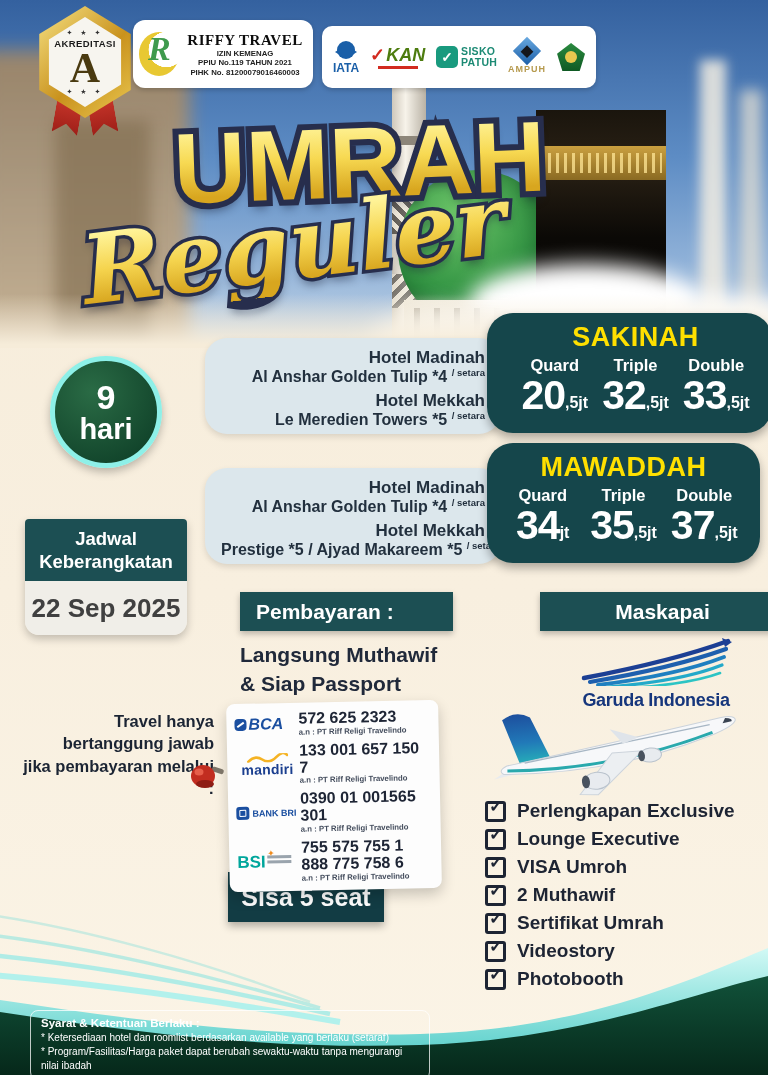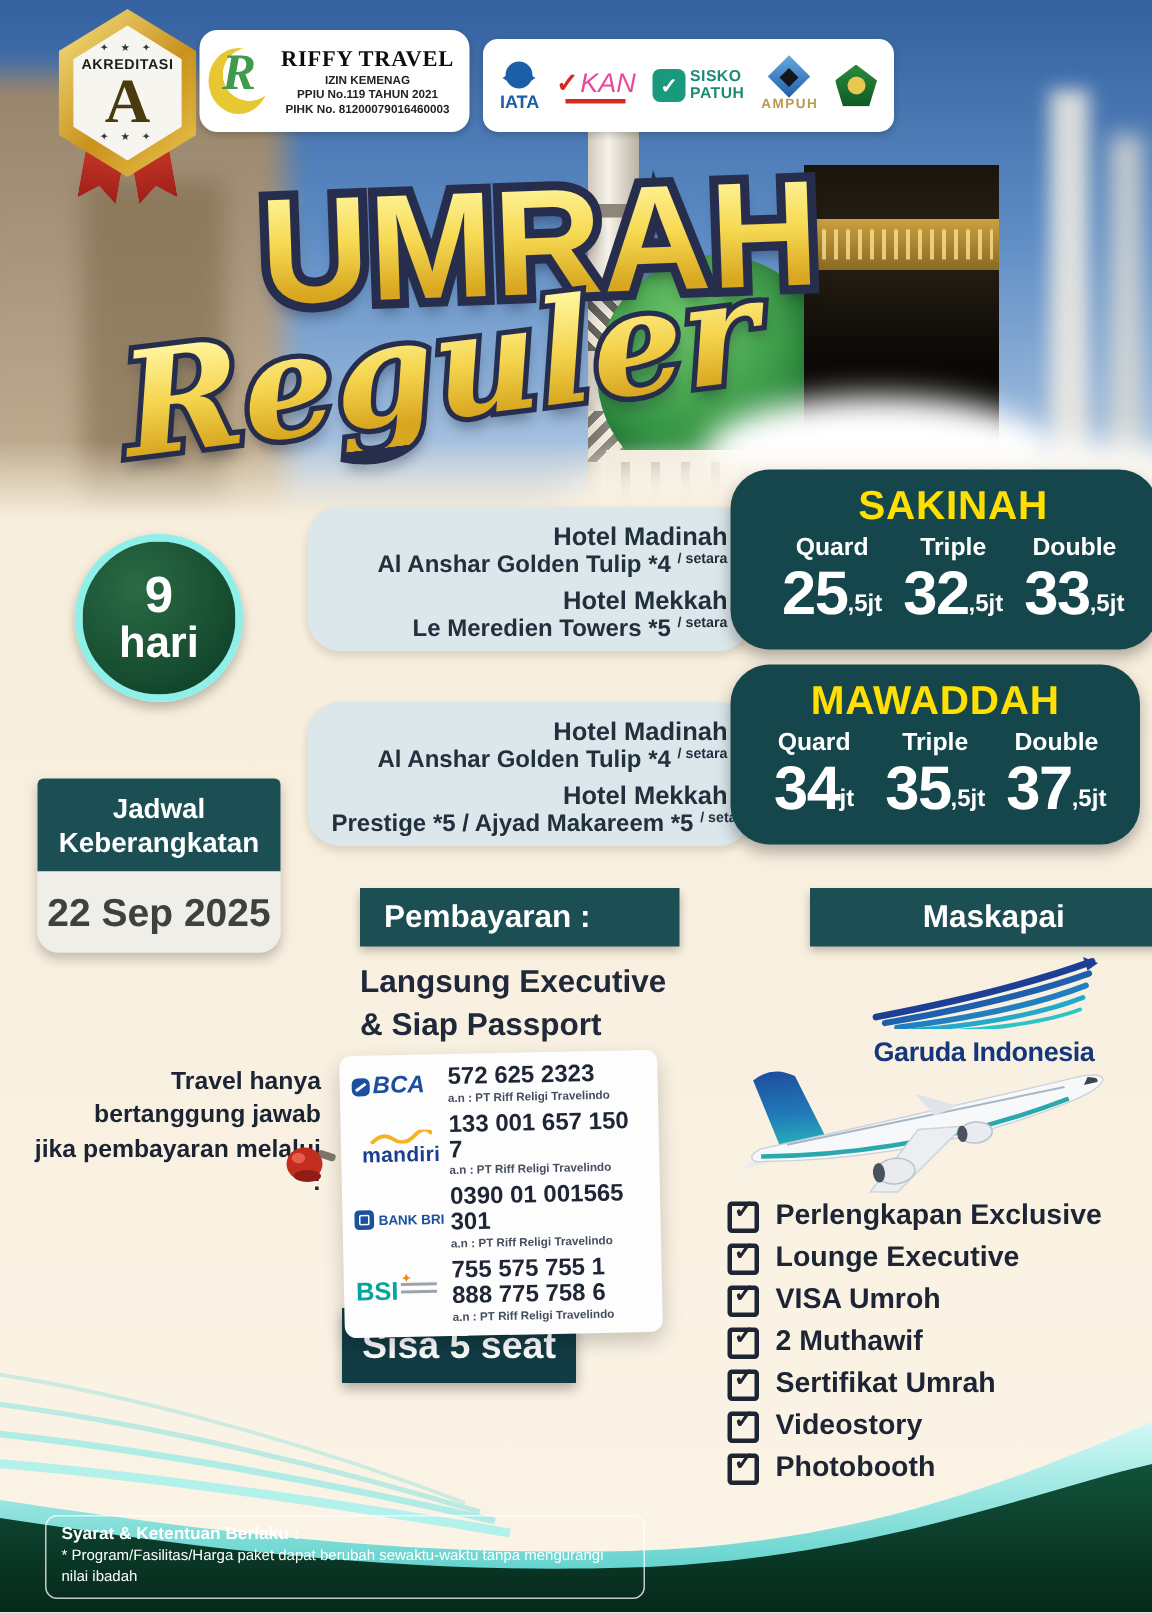--- a/index.html
+++ b/index.html
@@ -65,21 +65,21 @@
 
   .cert-card{left:322px;top:26px;width:274px;height:62px;background:#fff;border-radius:10px;z-index:3;
        display:flex;align-items:center;justify-content:space-evenly;box-shadow:0 2px 5px rgba(0,0,0,.2);}
   .cert{display:flex;flex-direction:column;align-items:center;line-height:1;}
   .iata-globe{width:18px;height:18px;border-radius:50%;background:#1a5fa8;position:relative;}
   .iata-globe:before{content:"";position:absolute;left:-7px;top:6px;border:5px solid transparent;border-right:8px solid #1a5fa8;}
   .iata-globe:after{content:"";position:absolute;right:-7px;top:6px;border:5px solid transparent;border-left:8px solid #1a5fa8;}
   .iata-label{font-size:12px;font-weight:800;color:#1a5fa8;margin-top:3px;}
   .kan-row{display:flex;align-items:center;}
   .kan-check{color:#d22b20;font-size:18px;font-weight:900;margin-right:1px;}
-  .kan-label{font-size:18px;font-weight:400;font-style:italic;color:#ec4899;}
+  .kan-label{font-size:18px;font-weight:700;font-style:italic;color:#4d7c0f;}
   .kan-bar{width:40px;height:3px;background:#d22b20;margin-top:2px;}
   .sisko{flex-direction:row;gap:3px;}
   .sisko-sq{width:22px;height:22px;border-radius:5px;background:#199a7e;color:#fff;font-size:14px;font-weight:900;
        display:flex;align-items:center;justify-content:center;}
   .sisko-txt{font-size:10.5px;font-weight:900;color:#1c8a74;line-height:1.05;letter-spacing:.3px;}
   .ampuh-diamond{width:20px;height:20px;transform:rotate(45deg);background:linear-gradient(135deg,#69a9e0,#1c5fa8);
        display:flex;align-items:center;justify-content:center;}
   .ampuh-cube{width:9px;height:9px;background:#14161c;transform:rotate(0deg);}
   .ampuh-label{font-size:9px;font-weight:800;color:#b69a4e;margin-top:4px;letter-spacing:1px;}
   .kemenag-pent{width:28px;height:28px;background:linear-gradient(180deg,#2a8a3f,#0f5a24);
@@ -297,21 +297,21 @@
       <div class="hotel-name"><span>Le Meredien Towers *5</span> <sup class="note">/ setara</sup></div>
     </div>
   </div>
 
   <div class="abs pkg-box p1">
     <div class="pkg-name">SAKINAH</div>
     <div class="cols">
       <div class="col">
           <div class="label">Quard</div>
         <div class="price">
-            <span class="big">25</span>
+            <span class="big">20</span>
             <span class="suf">,5jt</span>
           </div>
         </div>
       <div class="col">
           <div class="label">Triple</div>
         <div class="price">
             <span class="big">32</span>
             <span class="suf">,5jt</span>
           </div>
         </div>
@@ -366,21 +366,21 @@
   <div class="abs sched">
     <div class="sched-head">
       <span>Jadwal</span>
       <span>Keberangkatan</span>
     </div>
     <div class="sched-date">22 Sep 2025</div>
   </div>
 
   <div class="abs sec-head pay-head">Pembayaran :</div>
   <div class="abs pay-lines">
-    <div>Langsung Executive</div>
+    <div>Langsung Muthawif</div>
     <div>&amp; Siap Passport</div>
   </div>
 
   <div class="abs sec-head air-head">Maskapai</div>
   <div class="abs garuda">
     <svg width="160" height="52" viewBox="0 0 160 52">
       <path d="M8,44 C50,36 105,24 152,7" stroke="#1c3f94" stroke-width="4.5" fill="none" stroke-linecap="round"></path>
       <path d="M14,48 C55,41 108,30 150,15" stroke="#1e5fae" stroke-width="4.2" fill="none" stroke-linecap="round"></path>
       <path d="M22,51 C62,46 112,37 148,23" stroke="#1f7fc0" stroke-width="3.8" fill="none" stroke-linecap="round"></path>
       <path d="M32,53 C70,50 116,43 146,31" stroke="#23a9c9" stroke-width="3.2" fill="none" stroke-linecap="round"></path>
@@ -535,16 +535,17 @@
     <path d="M-10,95 C80,102 200,118 340,142" stroke="#aef0ec" stroke-width="6" fill="none" opacity=".95"></path>
     <path d="M-10,75 C80,84 200,104 330,134" stroke="#9eeae6" stroke-width="4.5" fill="none" opacity=".8"></path>
     <path d="M-10,55 C80,66 200,92 320,128" stroke="#8fe4df" stroke-width="3.5" fill="none" opacity=".6"></path>
     <path d="M-10,35 C80,48 200,80 310,122" stroke="#84ded9" stroke-width="2.5" fill="none" opacity=".4"></path>
     <path d="M0,120 C120,138 260,158 420,154 C580,150 690,100 768,68 L768,195 L0,195 Z" fill="url(#cyang)"></path>
     <path d="M0,132 C120,150 260,170 420,165 C580,160 696,112 768,96 L768,195 L0,195 Z" fill="url(#greeng)"></path>
   </svg>
 
   <div class="abs terms">
     <div class="terms-title">Syarat &amp; Ketentuan Berlaku :</div>
+    <div class="terms-item">* Ketersediaan hotel dan roomlist berdasarkan available yang berlaku (setaraf)</div>
     <div class="terms-item">* Program/Fasilitas/Harga paket dapat berubah sewaktu-waktu tanpa mengurangi nilai ibadah</div>
   </div>
 
 </div>
 
 </body></html>

